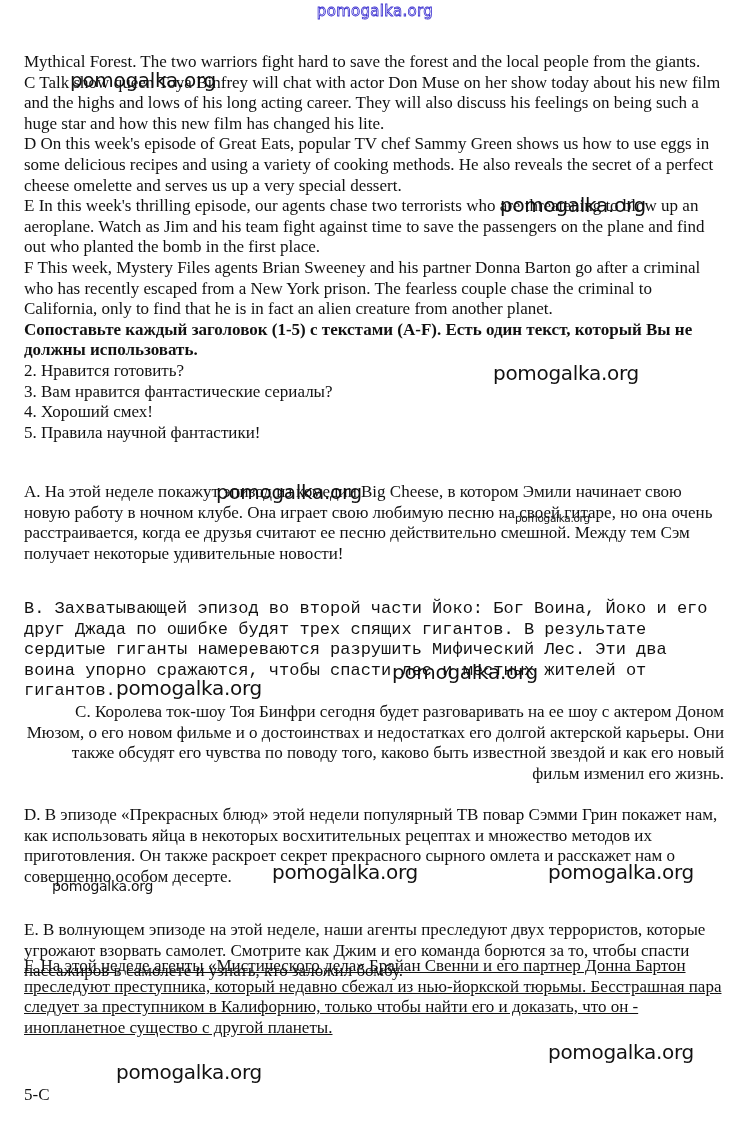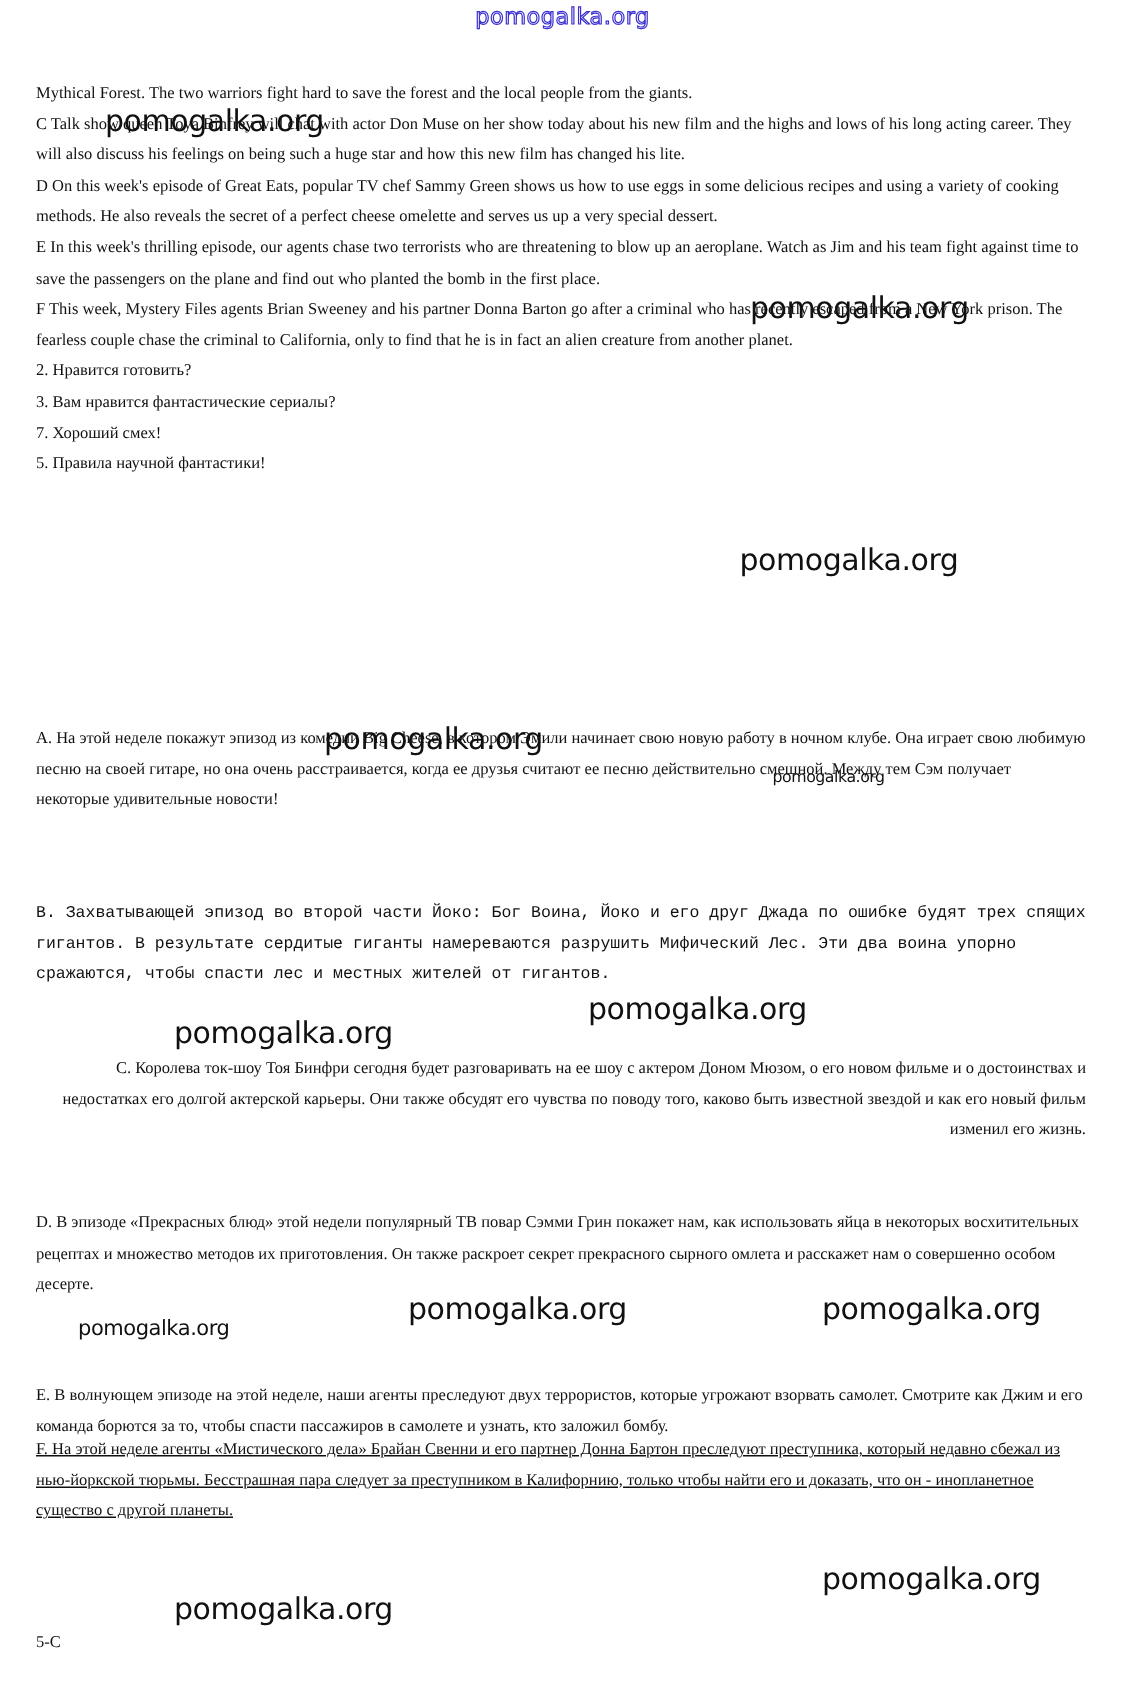--- a/index.html
+++ b/index.html
@@ -5,21 +5,21 @@
   html, body { margin: 0; padding: 0; background: #ffffff; }
   body { width: 750px; height: 1122px; position: relative; overflow: hidden; }
   .page { position: absolute; left: 0; top: 0; width: 744px; height: 1122px; }
   .top-wm {
     position: absolute; top: 2px; left: 0; width: 750px; text-align: center;
     font-family: "DejaVu Sans", sans-serif; font-size: 15px;
     color: #ffffff; -webkit-text-stroke: 0.8px #3a2fd0; letter-spacing: 0.3px;
   }
   .txt {
     position: absolute; left: 24px; width: 700px;
-    font-family: "Liberation Serif", serif; font-size: 11px; line-height: 20.6px;
+    font-family: "Liberation Serif", serif; font-size: 17px; line-height: 20.6px;
     color: #111111;
   }
   .txt p { margin: 0; }
   .bold { font-weight: bold; }
   .wm {
     position: absolute; font-family: "DejaVu Sans", sans-serif; color: #111;
     font-size: 20px; letter-spacing: -0.3px; white-space: nowrap;
   }
   .wm.small { font-size: 10.5px; }
   .wm.mid { font-size: 14px; }
@@ -30,23 +30,24 @@
 <div class="page">
 
   <div class="top-wm">pomogalka.org</div>
 
   <div class="txt" style="top:52px;">
     <p>Mythical Forest. The two warriors fight hard to save the forest and the local people from the giants.</p>
     <p>C Talk show queen Toya Binfrey will chat with actor Don Muse on her show today about his new film and the highs and lows of his long acting career. They will also discuss his feelings on being such a huge star and how this new film has changed his lite.</p>
     <p>D On this week's episode of Great Eats, popular TV chef Sammy Green shows us how to use eggs in some delicious recipes and using a variety of cooking methods. He also reveals the secret of a perfect cheese omelette and serves us up a very special dessert.</p>
     <p>E In this week's thrilling episode, our agents chase two terrorists who are threatening to blow up an aeroplane. Watch as Jim and his team fight against time to save the passengers on the plane and find out who planted the bomb in the first place.</p>
     <p>F This week, Mystery Files agents Brian Sweeney and his partner Donna Barton go after a criminal who has recently escaped from a New York prison. The fearless couple chase the criminal to California, only to find that he is in fact an alien creature from another planet.</p>
+    <p class="bold">Сопоставьте каждый заголовок (1-5) с текстами (A-F). Есть один текст, который Вы не должны использовать.</p>
     <p>2. Нравится готовить?</p>
     <p>3. Вам нравится фантастические сериалы?</p>
-    <p>7. Хороший смех!</p>
+    <p>4. Хороший смех!</p>
     <p>5. Правила научной фантастики!</p>
   </div>
 
   <div class="txt" style="top:482px;">A. На этой неделе покажут эпизод из комедии Big Cheese, в котором Эмили начинает свою новую работу в ночном клубе. Она играет свою любимую песню на своей гитаре, но она очень расстраивается, когда ее друзья считают ее песню действительно смешной. Между тем Сэм получает некоторые удивительные новости!</div>
   <div class="txt" style="top:599px;font-family:Liberation Mono, monospace;">B. Захватывающей эпизод во второй части Йоко: Бог Воина, Йоко и его друг Джада по ошибке будят трех спящих гигантов. В результате сердитые гиганты намереваются разрушить Мифический Лес. Эти два воина упорно сражаются, чтобы спасти лес и местных жителей от гигантов.</div>
   <div class="txt" style="top:702px;text-align:right;">C. Королева ток-шоу Тоя Бинфри сегодня будет разговаривать на ее шоу с актером Доном Мюзом, о его новом фильме и о достоинствах и недостатках его долгой актерской карьеры. Они также обсудят его чувства по поводу того, каково быть известной звездой и как его новый фильм изменил его жизнь.</div>
   <div class="txt" style="top:805px;">D. В эпизоде «Прекрасных блюд» этой недели популярный ТВ повар Сэмми Грин покажет нам, как использовать яйца в некоторых восхитительных рецептах и множество методов их приготовления. Он также раскроет секрет прекрасного сырного омлета и расскажет нам о совершенно особом десерте.</div>
   <div class="txt" style="top:904px;margin-top:16px;">E. В волнующем эпизоде на этой неделе, наши агенты преследуют двух террористов, которые угрожают взорвать самолет. Смотрите как Джим и его команда борются за то, чтобы спасти пассажиров в самолете и узнать, кто заложил бомбу.</div>
   <div class="txt" style="top:956px;text-decoration:underline;">F. На этой неделе агенты «Мистического дела» Брайан Свенни и его партнер Донна Бартон преследуют преступника, который недавно сбежал из нью-йоркской тюрьмы. Бесстрашная пара следует за преступником в Калифорнию, только чтобы найти его и доказать, что он - инопланетное существо с другой планеты.</div>
   <div class="txt" style="top:1085px;">5-C</div>

